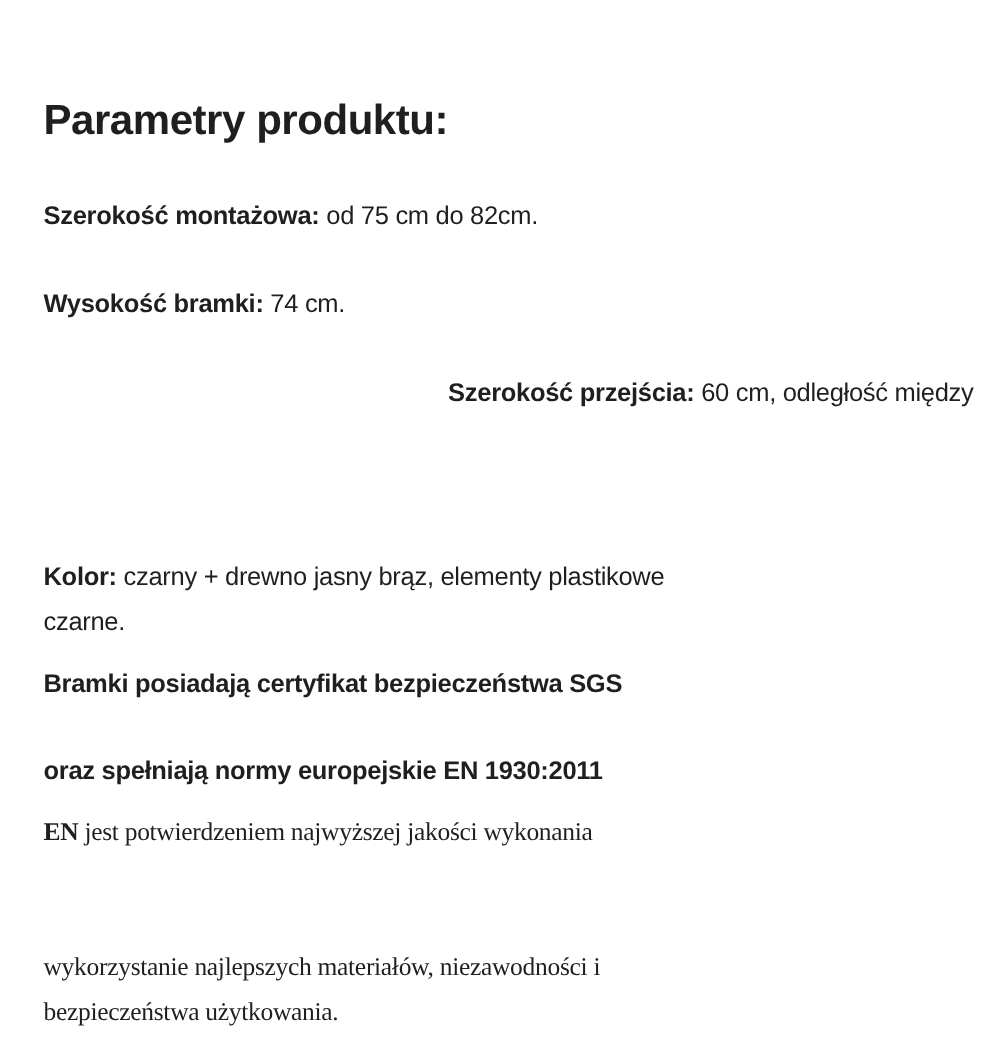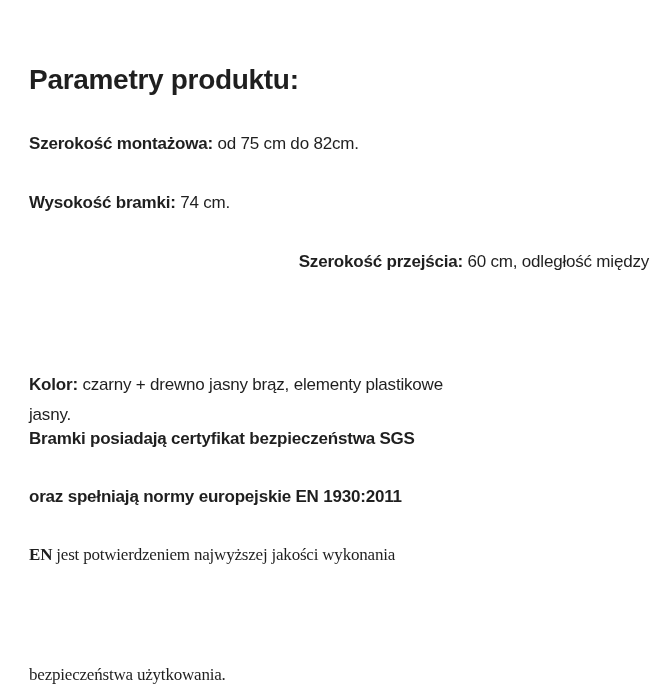--- a/index.html
+++ b/index.html
@@ -31,21 +31,21 @@
     .para {
       position: absolute;
       left: 0;
       margin: 0;
       font-size: 17px;
       line-height: 30px;
       letter-spacing: -0.2px;
       width: 620px;
     }
     .para b { font-weight: bold; }
-    .bold-line { font-weight: bold; white-space: nowrap; }
+    .bold-line { font-weight: bold; white-space: nowrap; margin-top: 17px; }
     .p1 { top: 129px; }
     .p2 { top: 188px; }
     .p3 { top: 247px; text-align: right; }
     .p4 { top: 335px; margin-top: 35px; }
     .p5 { top: 424px; }
     .p6 { top: 482px; }
     .p7 { top: 540px; font-family: Liberation Serif, serif; }
   </style>
 </head>
 <body>
@@ -61,28 +61,28 @@
   <p class="para p2">
     <b>Wysokość bramki:</b><span> 74 cm.</span>
   </p>
 
   <p class="para p3">
     <b>Szerokość przejścia:</b><span> 60 cm, odległość między</span><br>
   </p>
 
   <p class="para p4">
     <b>Kolor:</b><span> czarny + drewno jasny brąz, elementy plastikowe</span><br>
-    <span>jasny.</span>
+    <span>czarne.</span>
   </p>
 
   <p class="para p5 bold-line">Bramki posiadają certyfikat bezpieczeństwa SGS</p>
 
   <p class="para p6 bold-line">oraz spełniają normy europejskie EN 1930:2011</p>
 
   <p class="para p7">
     <b>EN</b><span> jest potwierdzeniem najwyższej jakości wykonania</span><br>
     <br>
     <br>
-    <br>
+    <span>wykorzystanie najlepszych materiałów, niezawodności i</span><br>
     <span>bezpieczeństwa użytkowania.</span>
   </p>
 
 </div>
 
 </body></html>

